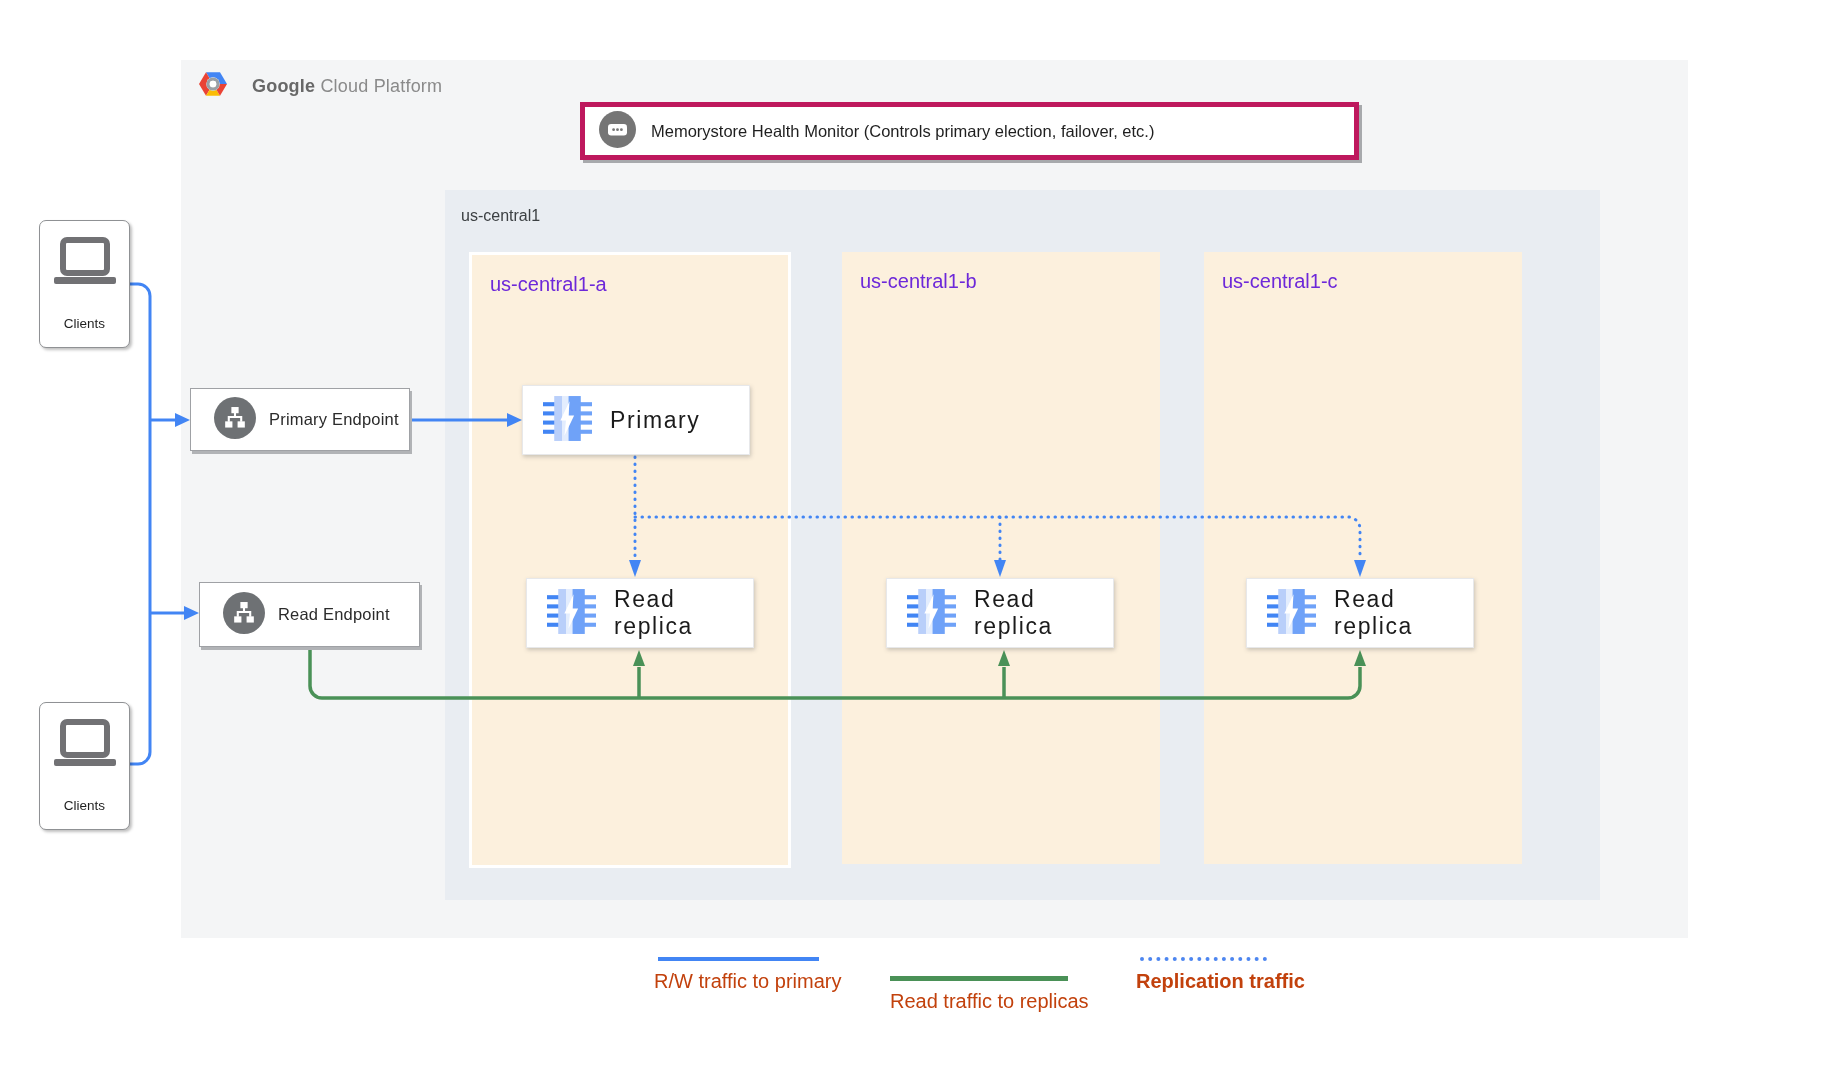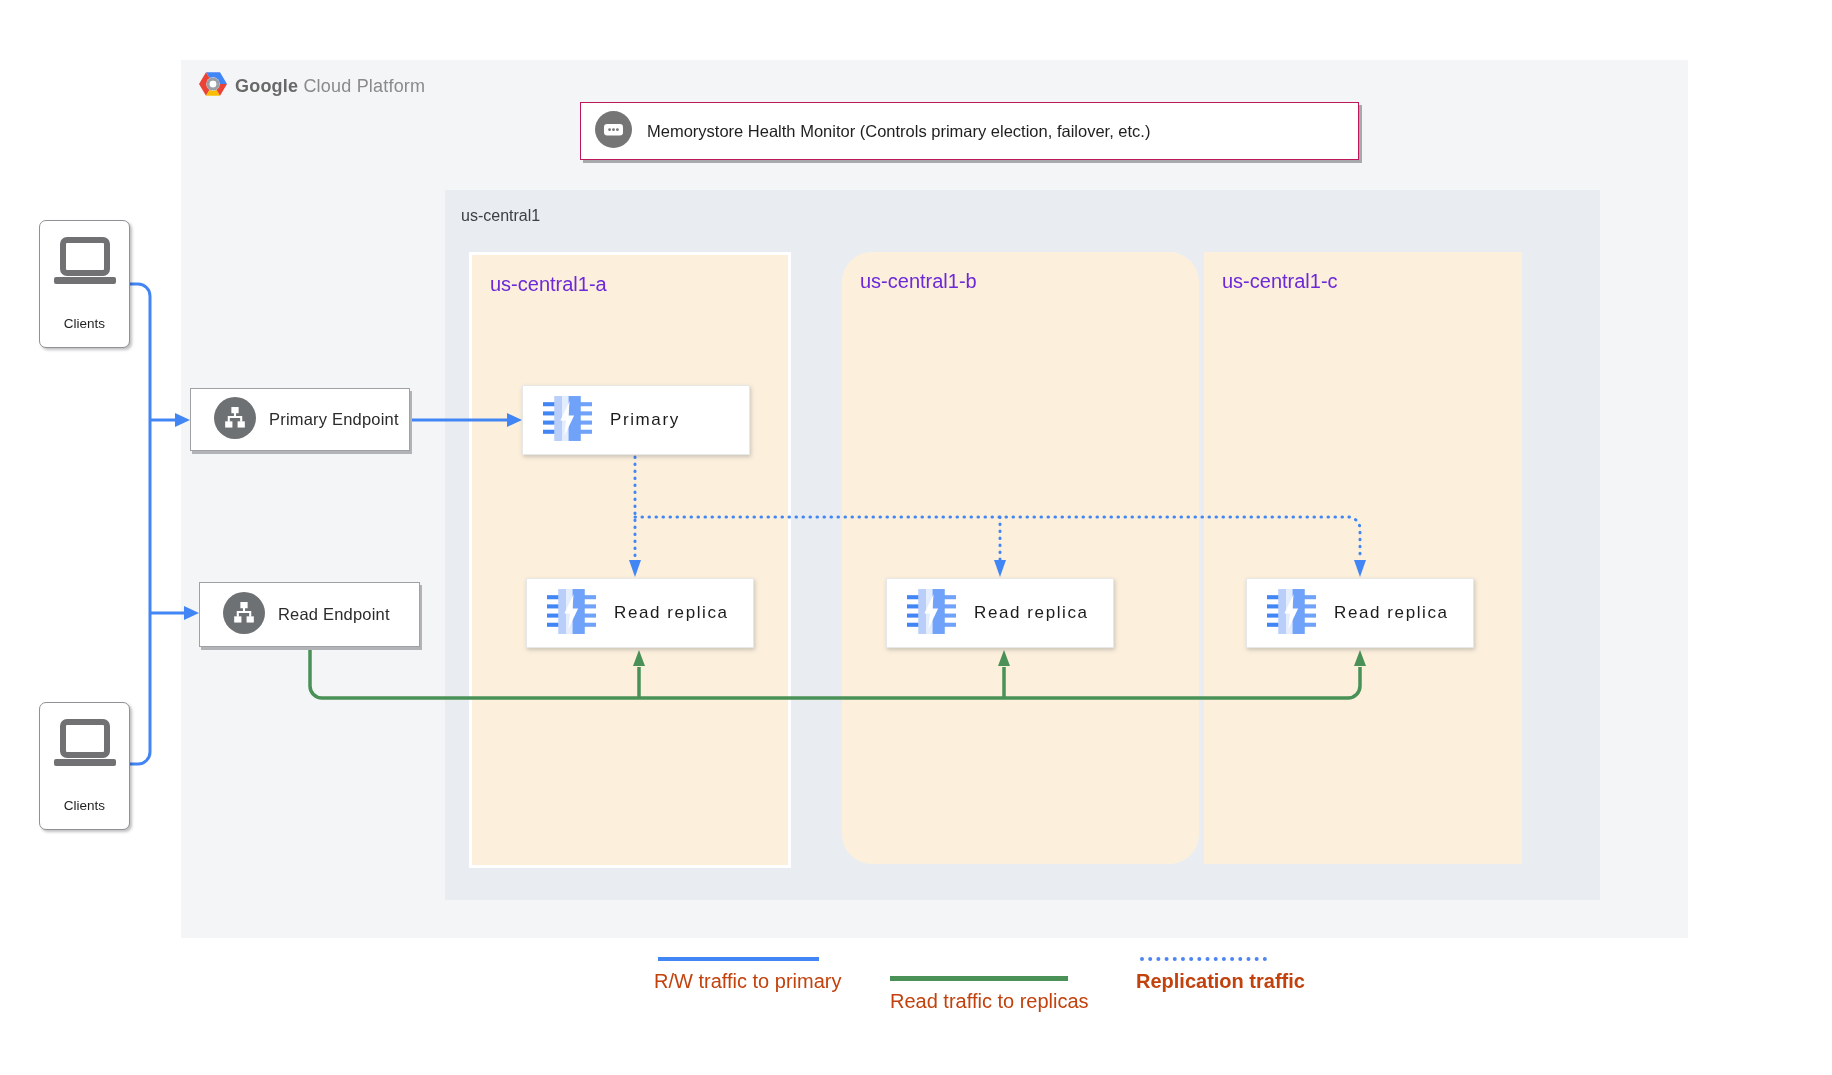--- a/index.html
+++ b/index.html
@@ -3,43 +3,43 @@
 <meta charset="utf-8">
 <style>
   * { margin:0; padding:0; box-sizing:border-box; }
   html,body { background:#ffffff; }
   body { font-family:"Liberation Sans", sans-serif; }
   .stage { position:relative; width:1832px; height:1075px; background:#ffffff; overflow:hidden; }
 
   .panel { position:absolute; left:181px; top:60px; width:1507px; height:878px; background:#f4f5f6; }
 
   
-  .gcp-logo { position:absolute; left:199px; top:70px; display:flex; align-items:center; gap:8px; height:32px; }
+  .gcp-logo { position:absolute; left:199px; top:70px; display:flex; align-items:center; gap:25px; height:32px; }
   .gcp-logo .word { font-size:18px; color:#6d6d6d; letter-spacing:.2px; }
   .gcp-logo .word b { font-weight:700; color:#686868; }
   .gcp-logo .word span.rest { font-weight:400; color:#8a8a8a; }
 
   
   .monitor-box { position:absolute; left:580px; top:102px; width:779px; height:58px; background:#ffffff;
-    border:1px solid #be185d; box-shadow:3px 3px 0 #a7a9ac; display:flex; align-items:center; gap:15px; padding-left:14px; }
+    border:5px solid #be185d; box-shadow:3px 3px 0 #a7a9ac; display:flex; align-items:center; gap:15px; padding-left:14px; }
   .monitor-box .label { font-size:16.5px; color:#1f1f1f; }
 
   
   .region { position:absolute; left:445px; top:190px; width:1155px; height:710px; background:#e9edf2; }
   .region-label { position:absolute; left:461px; top:207px; font-size:16px; color:#3c4043; }
   .zone { position:absolute; background:#fcf0dd; }
   .zone-label { position:absolute; left:18px; top:18px; font-size:20px; color:#6d28d9; }
   .zone-a { left:469px; top:252px; width:322px; height:616px; border:3px solid #ffffff; }
-  .zone-b { left:842px; top:252px; width:357px; height:612px;border-radius:30px; }
+  .zone-b { left:842px; top:252px; width:318px; height:612px; }
   .zone-c { left:1204px; top:252px; width:318px; height:612px; }
 
   
   .node { position:absolute; width:228px; height:70px; background:#ffffff; border:1px solid #e7e8ea;
     box-shadow:1px 2px 4px rgba(60,64,67,.25); display:flex; align-items:center; gap:18px; padding-left:20px; z-index:10; }
-  .node .label { font-size:17px; letter-spacing:1.6px; color:#1b1b1b; }
+  .node .label { font-size:23px; letter-spacing:1.6px; color:#1b1b1b; }
   .node-primary   { left:522px; top:385px; }
   .node-replica-a { left:526px; top:578px; }
   .node-replica-b { left:886px; top:578px; }
   .node-replica-c { left:1246px; top:578px; }
 
   
   .endpoint { position:absolute; background:#ffffff; border:1px solid #9fa1a5; box-shadow:2px 3px 0 #b1b3b6;
     display:flex; align-items:center; gap:13px; padding-left:23px; z-index:10; }
   .endpoint .label { font-size:16.5px; color:#2b2b2b; letter-spacing:.2px; }
   .ep-primary { left:190px; top:388px; width:220px; height:63px; }

